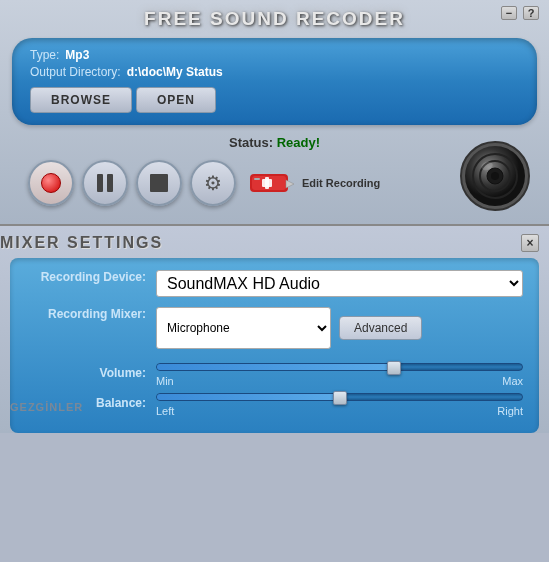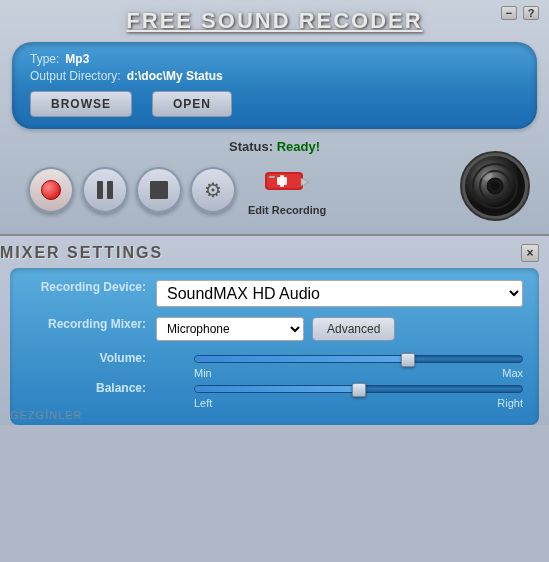--- a/index.html
+++ b/index.html
@@ -14,28 +14,27 @@
 
     
     .top-section {
       background: linear-gradient(180deg, #c8d0dc 0%, #a8b4c4 100%);
       padding: 8px 12px 10px 12px;
       position: relative;
     }
 
     .app-title {
       text-align: center;
-      font-size: 22px;
+      font-size: 19px;
       font-weight: bold;
       color: #e8e8e8;
       text-shadow: 1px 1px 3px #333, 0 0 8px #aaa;
       letter-spacing: 2px;
       margin-bottom: 8px;
       font-family: 'Arial', sans-serif;
-      text-decoration: underline;
     }
 
     .info-panel {
       background: linear-gradient(180deg, #4a9fd8 0%, #2a7fc0 50%, #1a6ab0 100%);
       border-radius: 20px;
       padding: 10px 18px 12px 18px;
       margin-bottom: 10px;
       box-shadow: inset 0 2px 6px rgba(0,0,0,0.3), 0 2px 4px rgba(0,0,0,0.2);
     }
 
@@ -52,21 +51,21 @@
     }
 
     .info-value {
       color: #ffffff;
       font-size: 12px;
       font-weight: bold;
     }
 
     .info-buttons {
       display: flex;
-      gap: 20px;
+      gap: 4px;
       margin-top: 8px;
     }
 
     .info-btn {
       background: linear-gradient(180deg, #d8dde8 0%, #b0b8c8 100%);
       border: 1px solid #8898aa;
       border-radius: 4px;
       padding: 5px 20px;
       font-size: 12px;
       font-weight: bold;
@@ -109,21 +108,20 @@
 
     .record-btn {
       background: linear-gradient(180deg, #e8e0e0 0%, #c8b8b8 100%);
     }
 
     .edit-recording {
       display: flex;
       align-items: center;
       gap: 6px;
       margin-left: 4px;
-      flex-direction: column;
     }
 
     .edit-label {
       font-size: 11px;
       color: #333;
       font-weight: bold;
     }
 
     
     .bottom-section {
@@ -202,22 +200,22 @@
       width: 100%;
       padding: 3px 6px;
       font-size: 16px;
       border: 1px solid #aaa;
       border-radius: 3px;
       background: white;
       cursor: pointer;
     }
 
     .mixer-select {
-      width: 148px;
-      padding: 3px 6px;
+      width: 175px;
+      padding: 12px 6px;
       font-size: 12px;
       border: 1px solid #aaa;
       border-radius: 3px;
       background: white;
       cursor: pointer;
     }
 
     .advanced-btn {
       background: linear-gradient(180deg, #e0e4ec 0%, #c0c8d8 100%);
       border: 1px solid #8898aa;
@@ -228,23 +226,22 @@
       cursor: pointer;
     }
 
     
     .slider-section {
       margin-top: 4px;
     }
 
     .slider-row {
       display: flex;
-      align-items: flex-start;
+      align-items: center;
       margin-bottom: 2px;
-      gap: 38px;
     }
 
     .slider-label {
       color: #c8e4f8;
       font-size: 12px;
       font-weight: bold;
       width: 120px;
       text-align: right;
       margin-right: 10px;
     }
@@ -288,24 +285,24 @@
     }
 
     .slider-end-label {
       color: #c8e4f8;
       font-size: 11px;
     }
 
     
     .watermark {
       position: absolute;
-      bottom: 4px;
+      bottom: 20px;
       left: 10px;
       font-size: 11px;
-      font-weight: normal;
+      font-weight: bold;
       color: #7a8898;
       letter-spacing: 1px;
     }
 
     
     .record-dot {
       width: 20px;
       height: 20px;
       background: radial-gradient(circle at 35% 35%, #ff8888, #cc0000);
       border-radius: 50%;

